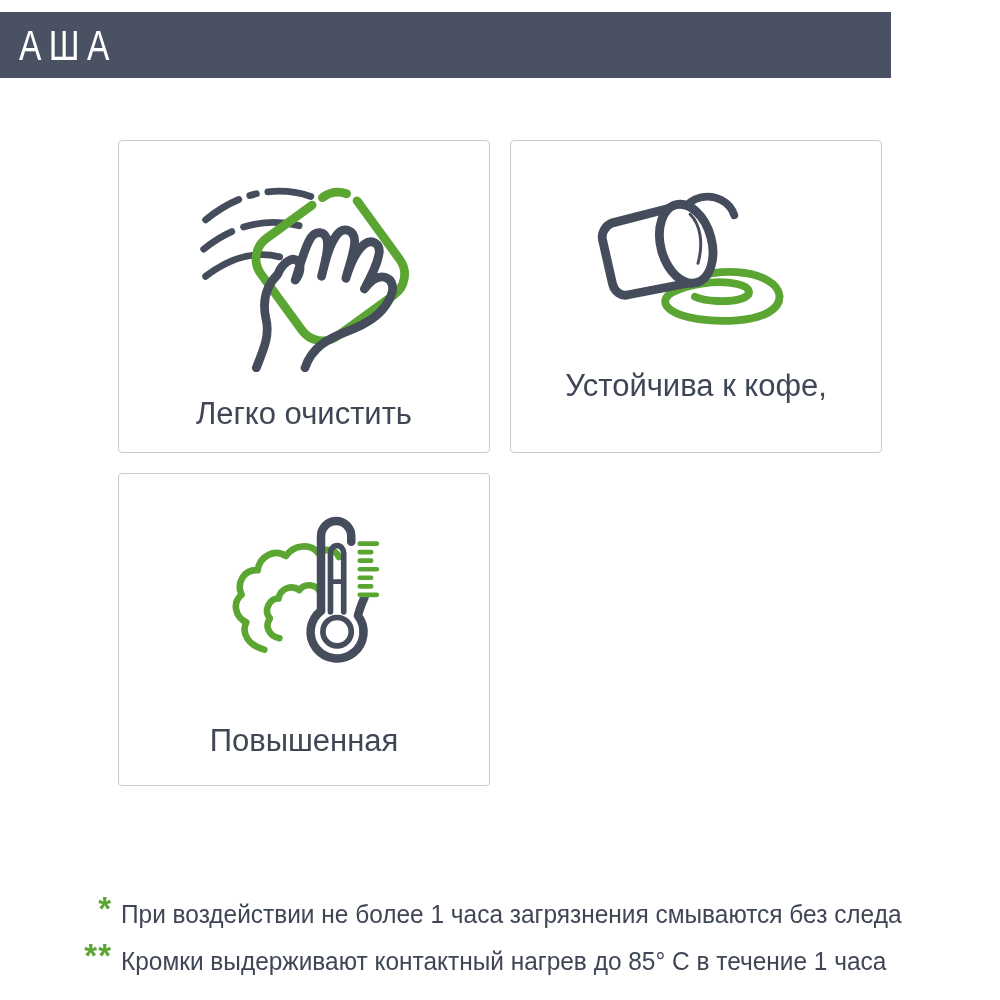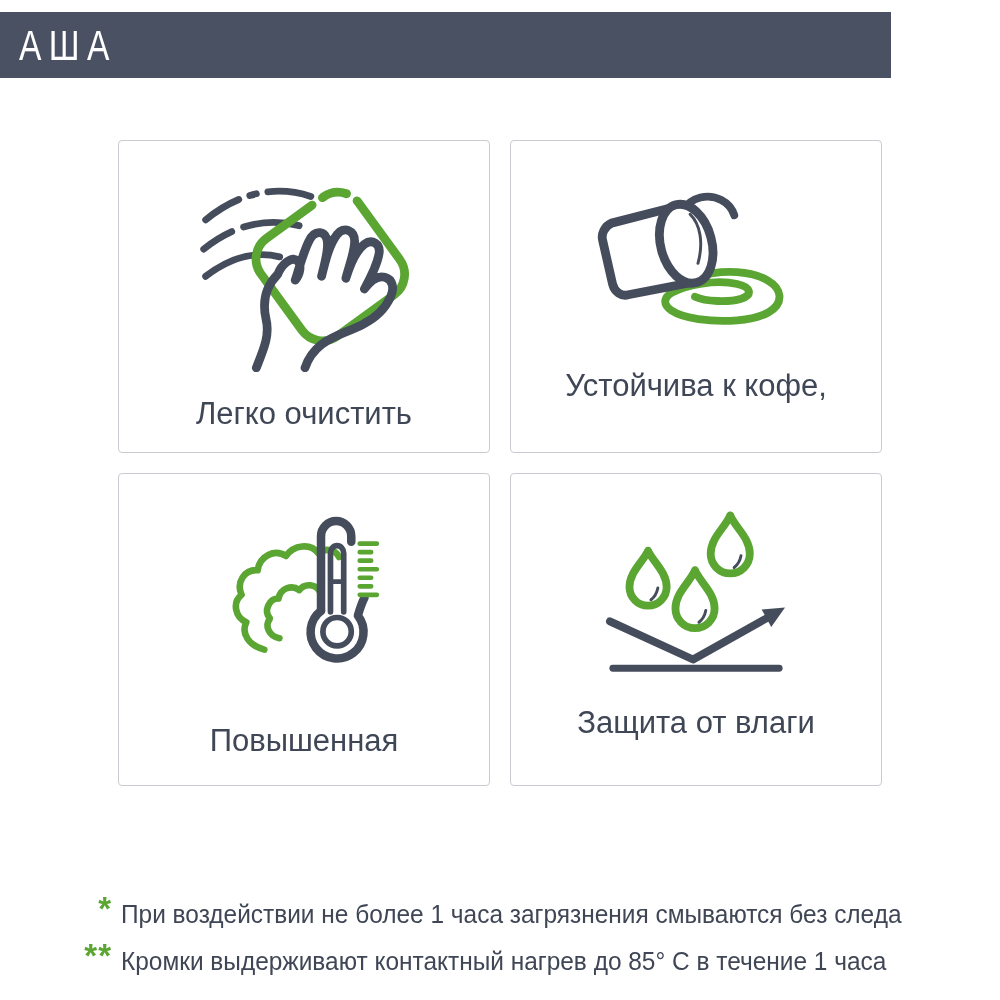--- a/index.html
+++ b/index.html
@@ -127,39 +127,20 @@
         <path class="sd" stroke-width="5" d="M139,86 H151"></path>
         <circle class="sd" stroke-width="6" cx="145" cy="139" r="15"></circle>
         <path class="sg" stroke-width="5" d="M169,46 h18 M169,55 h12 M169,64 h12 M169,73 h18 M169,82 h12 M169,91 h12 M169,100 h18"></path>
       </svg>
     </div>
     <div class="label">
       <div class="line-wrap"><span>Повышенная</span></div>
     </div>
   </div>
 
-  <div class="card">
-    <div class="icon-area">
-      <svg width="196" height="181" viewBox="0 0 200 185">
-        <path class="sg" stroke-width="8" d="M51,52 C57,64 70,74 70,89 A19,19 0 1 1 32,89 C32,74 45,64 51,52"></path>
-        <path class="sg" stroke-width="8" d="M99,72 C105,85 119,95 119,111 A20,20 0 1 1 79,111 C79,95 93,85 99,72"></path>
-        <path class="sg" stroke-width="8" d="M135,16 C141,29 155,39 155,55 A20,20 0 1 1 115,55 C115,39 129,29 135,16"></path>
-        <path class="sd" stroke-width="3" d="M61,90 C60,95 58,99 54,102"></path>
-        <path class="sd" stroke-width="3" d="M110,113 C109,118 107,122 103,125"></path>
-        <path class="sd" stroke-width="3" d="M146,57 C145,62 143,66 139,69"></path>
-        <path class="sd" stroke-width="8" d="M12,124 L97,163 L172,121"></path>
-        <polygon class="fd" points="191,110 176.9,129.7 167.1,111.9"></polygon>
-        <path class="sd" stroke-width="7" d="M15,172 H185"></path>
-      </svg>
-    </div>
-    <div class="label">
-      <div class="line-wrap"><span>Защита от влаги</span></div>
-
-    </div>
-  </div>
 
 </div>
 
 <div class="footnotes">
   <div class="footnote">
     <span class="fn-marker">*</span>
     <span class="fn-text">При воздействии не более 1 часа загрязнения смываются без следа</span>
   </div>
   <div class="footnote">
     <span class="fn-marker">**</span>

